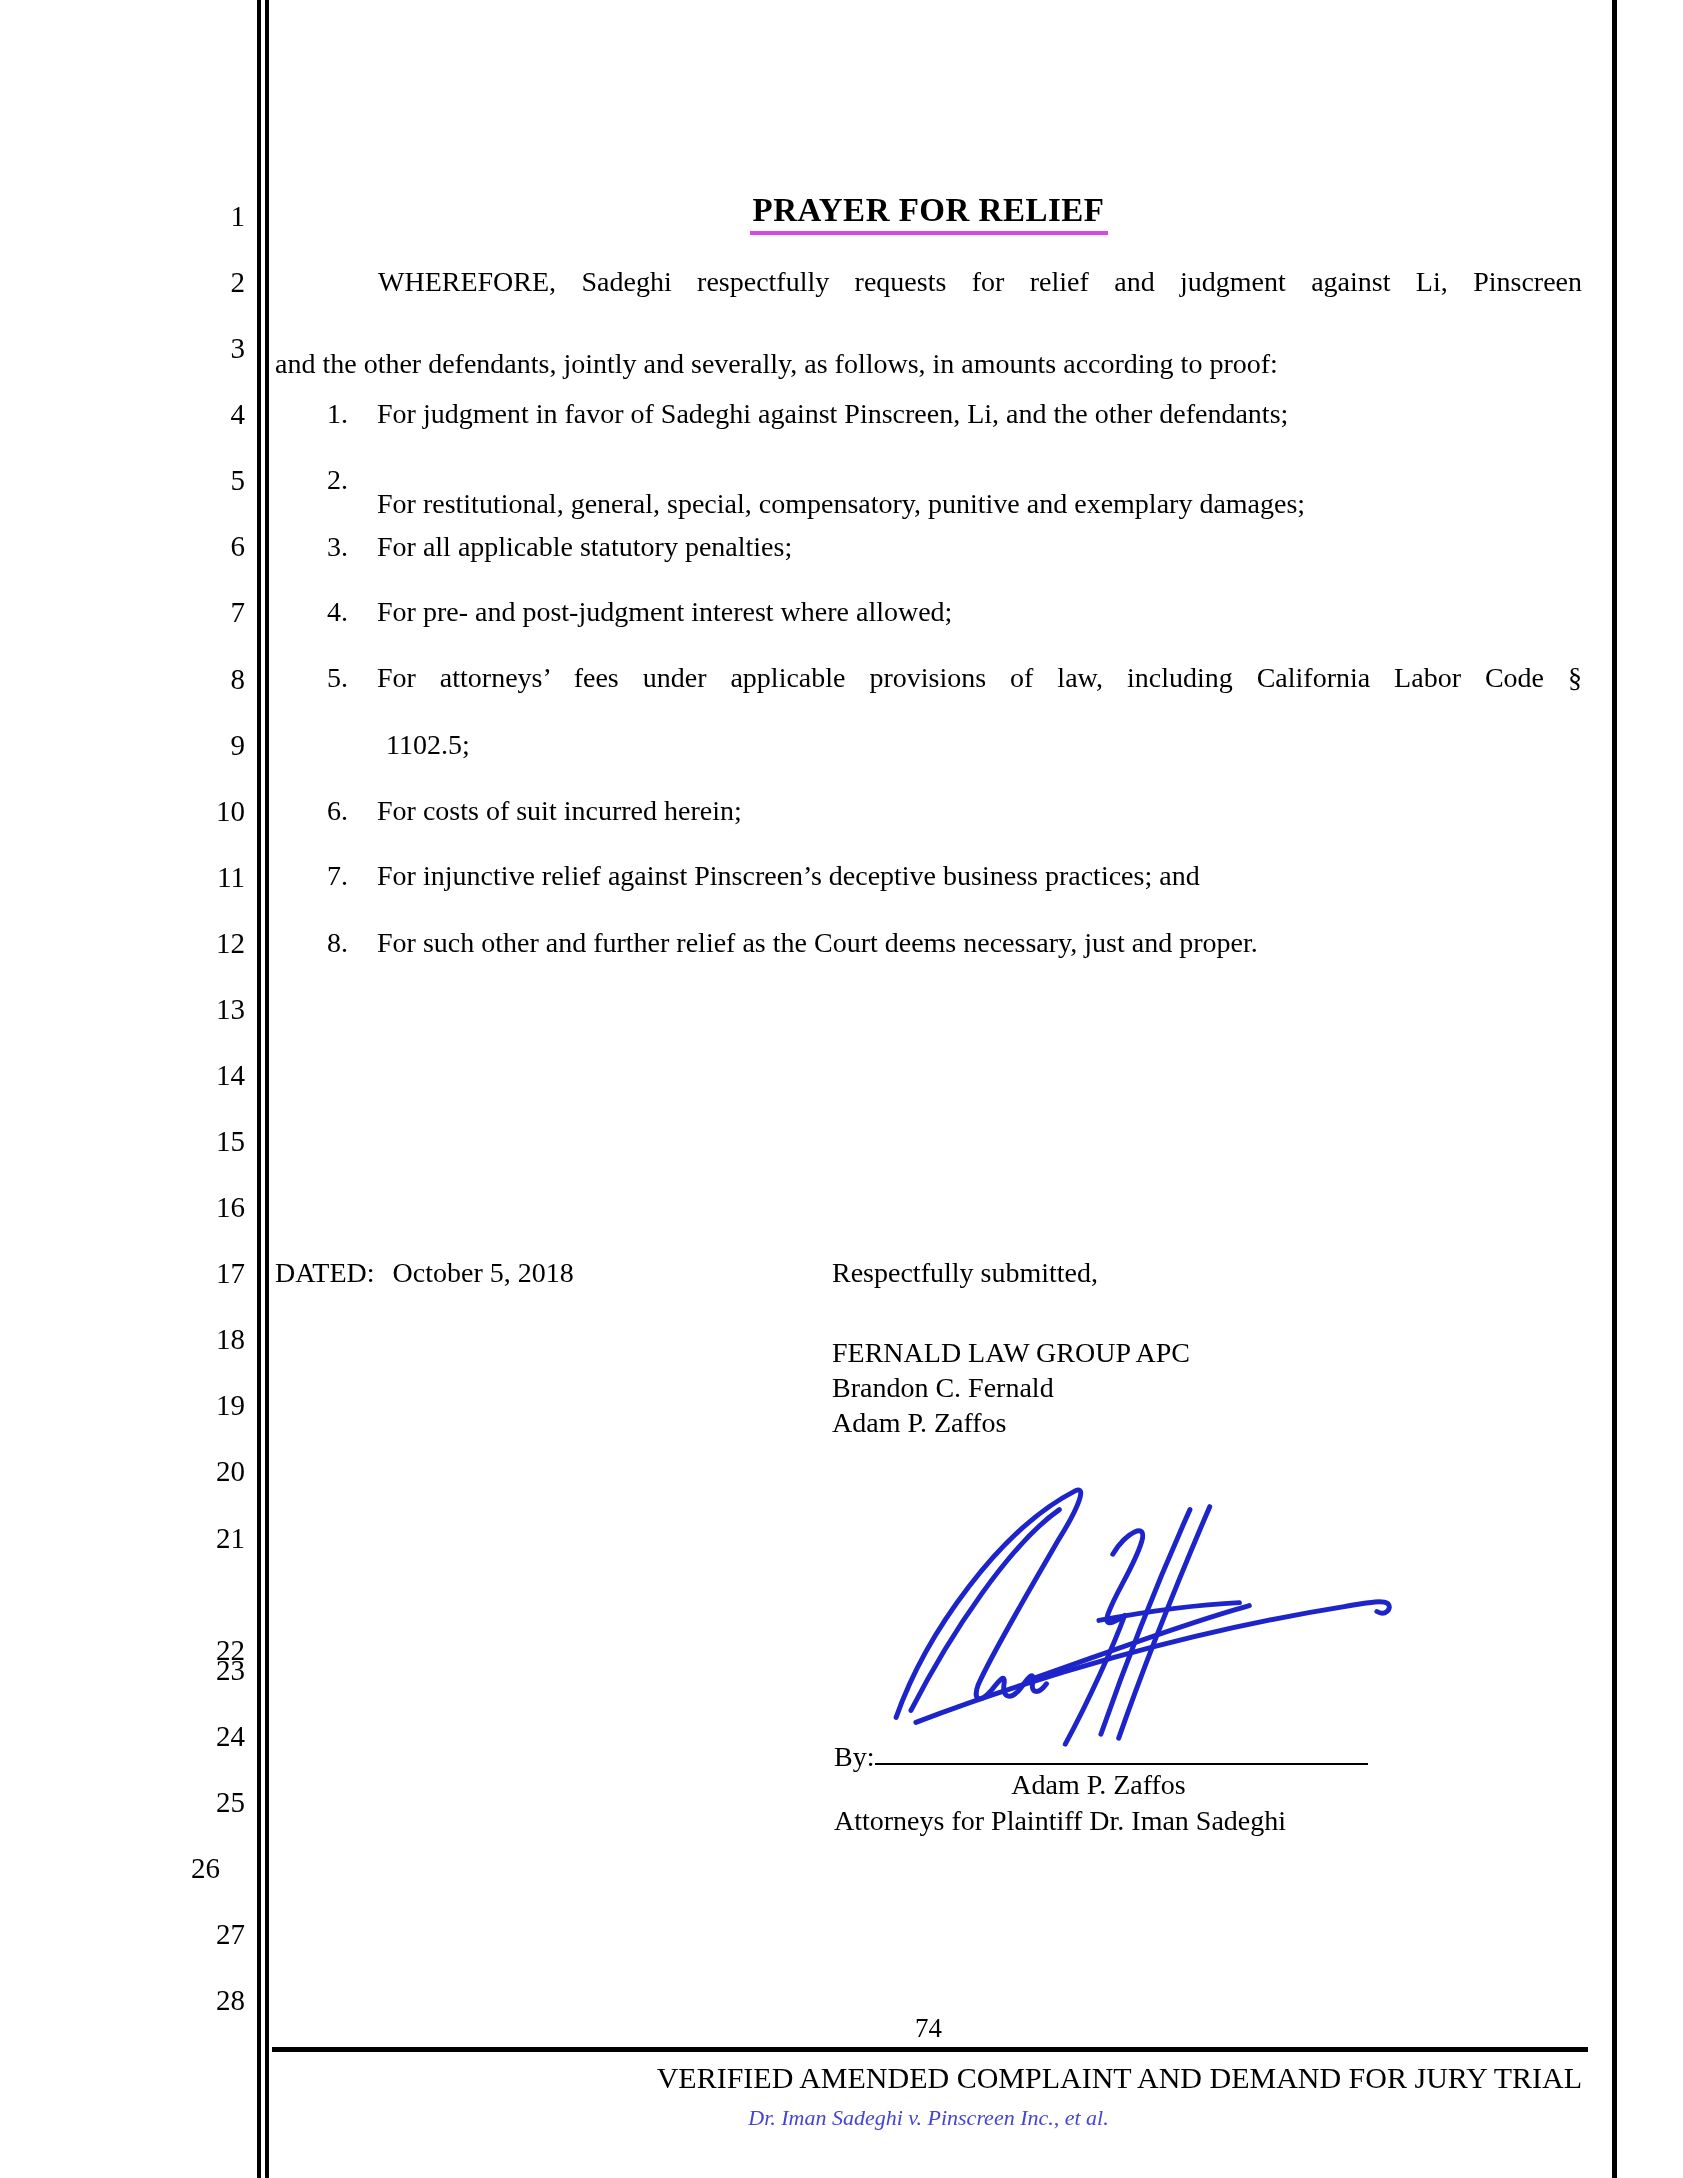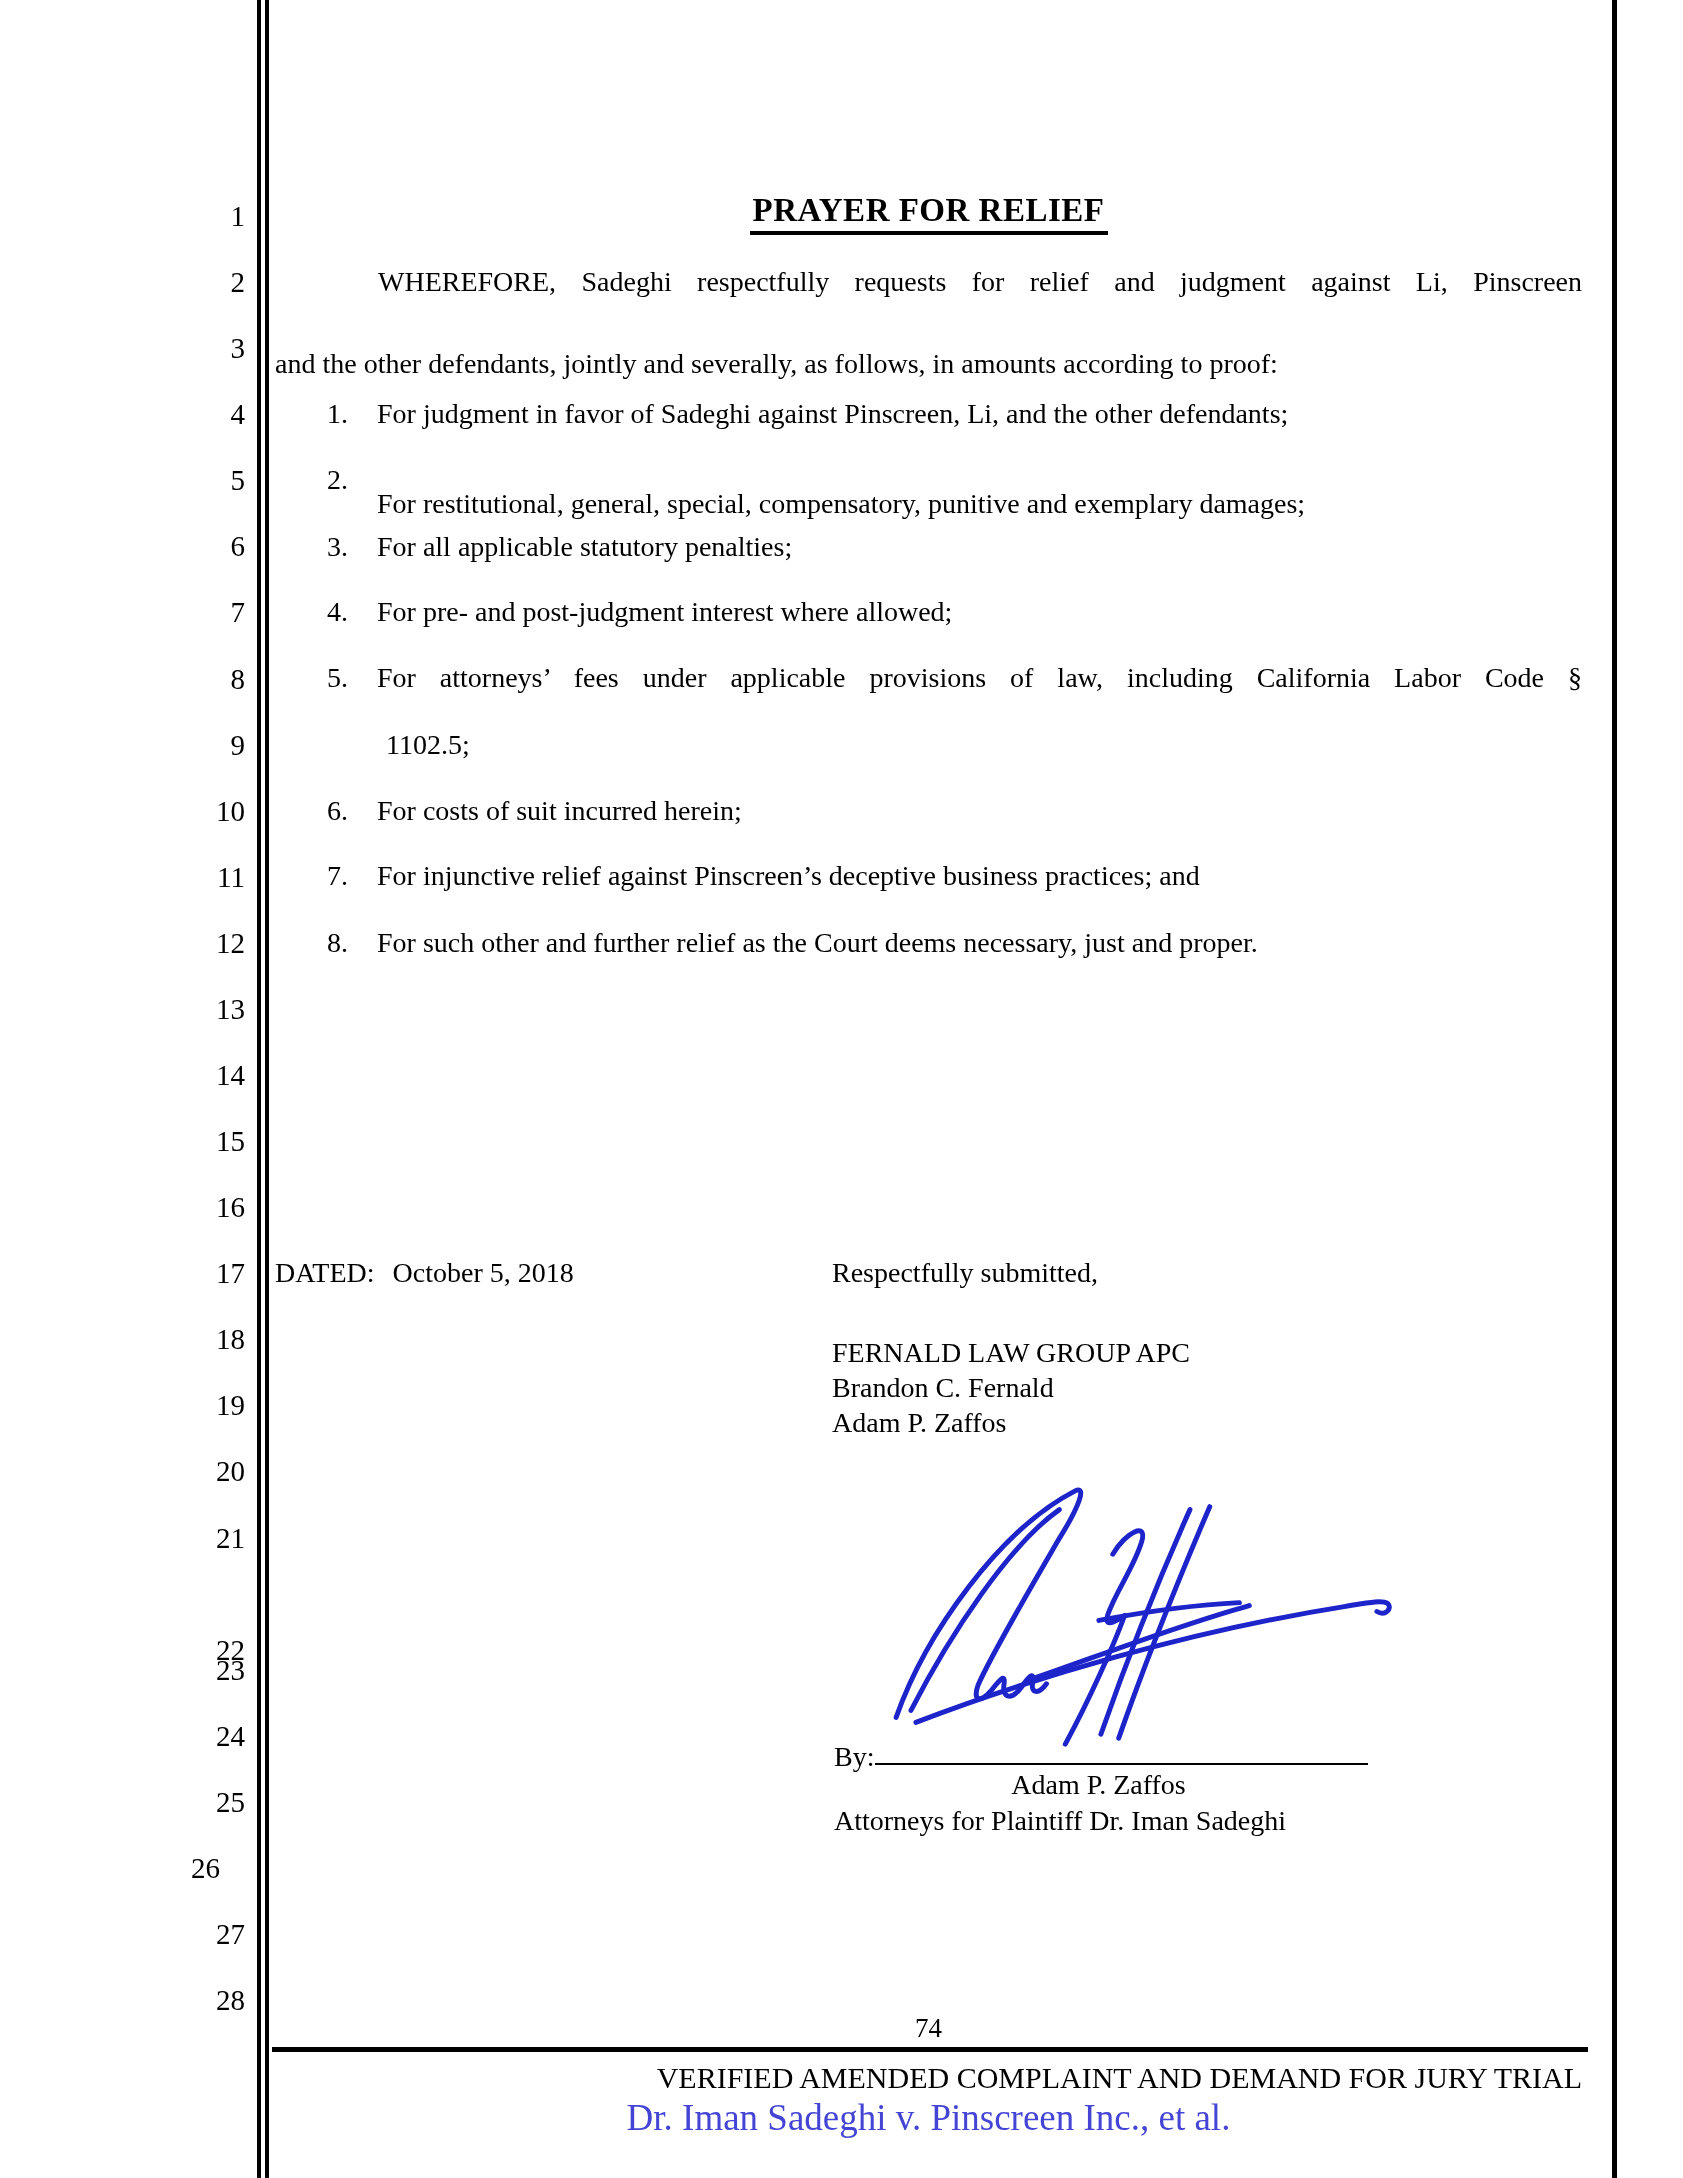--- a/index.html
+++ b/index.html
@@ -20,39 +20,39 @@
     font-size:29px; line-height:40px; color:#000;
   }
 
   .bline { position:absolute; left:275px; width:1307px; font-size:28px; line-height:40px; }
   .center { text-align:center; }
   .justify-all { text-align:justify; text-align-last:justify; }
   .indent { text-indent:103px; }
 
   .title-text {
     font-size:33px; font-weight:bold; letter-spacing:0.5px;
-    border-bottom:4px solid #000000; padding:0 3px 3px 3px;
+    border-bottom:4px solid #d946ef; padding:0 3px 3px 3px;
   }
 
   .item-num  { position:absolute; left:327px; width:46px;  font-size:28px; line-height:40px; }
   .item-text { position:absolute; left:377px; width:1205px; font-size:28px; line-height:40px; }
 
   .sig-col { font-size:28px; line-height:40px; position:absolute; }
   .firm-block { position:absolute; left:832px; top:1335px; font-size:28px; line-height:35px; }
   .date-gap { margin-left:18px; }
 
   .sig-svg { position:absolute; left:881px; top:1475px; }
   .sign-line { position:absolute; left:875px; top:1763px; width:493px; border-top:2px solid #000; height:0; }
   .signatory { position:absolute; left:851px; top:1768px; width:495px; text-align:center; font-size:28px; line-height:34px; }
   .sig-role  { position:absolute; left:834px; top:1804px; font-size:28px; line-height:34px; }
 
   .footer-pageno { position:absolute; left:275px; top:2010px; width:1307px; text-align:center; font-size:27px; line-height:36px; }
   .footer-rule { position:absolute; left:272px; top:2047px; width:1316px; height:5px; background:#000; }
   .footer-title { position:absolute; left:275px; top:2058px; width:1307px; text-align:right; font-size:30px; line-height:40px; }
-  .footer-case { position:absolute; left:275px; top:2098px; width:1307px; text-align:center; font-size:37px; line-height:40px; }
+  .footer-case { position:absolute; left:275px; top:2098px; width:1307px; text-align:center; font-size:22px; line-height:40px; font-style:italic; }
 </style>
 </head>
 <body>
 
 <div class="page">
 
   <div class="vrule l1"></div>
   <div class="vrule l2"></div>
   <div class="vrule r1"></div>
 

